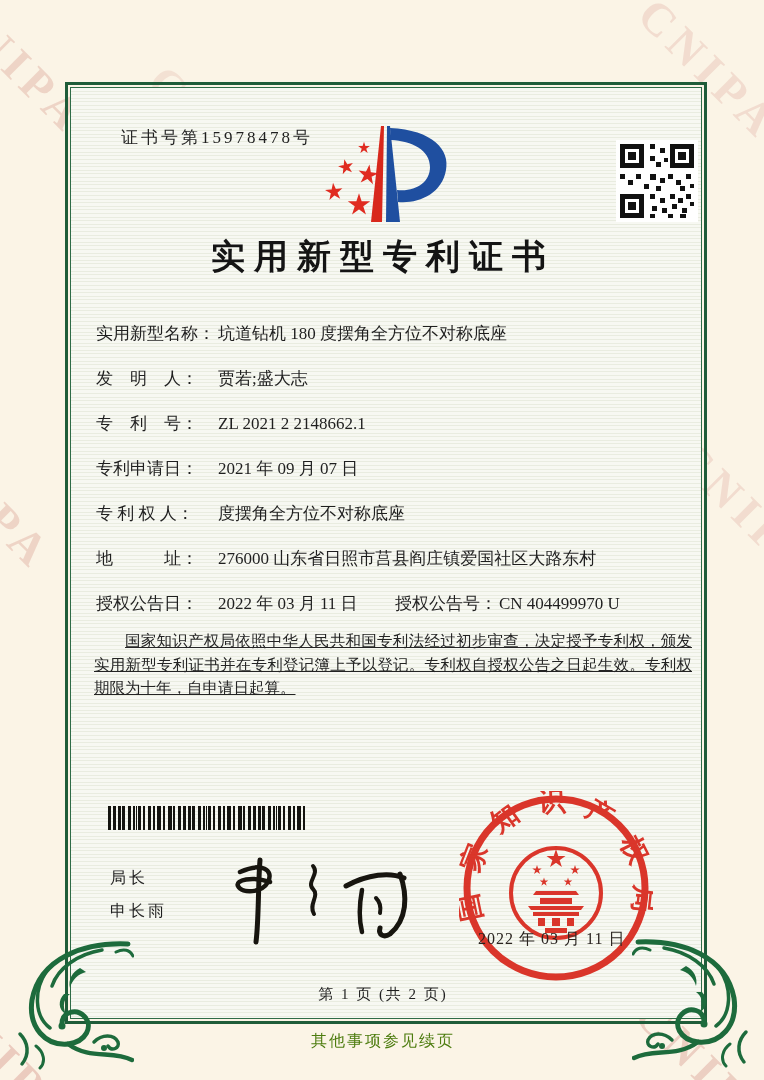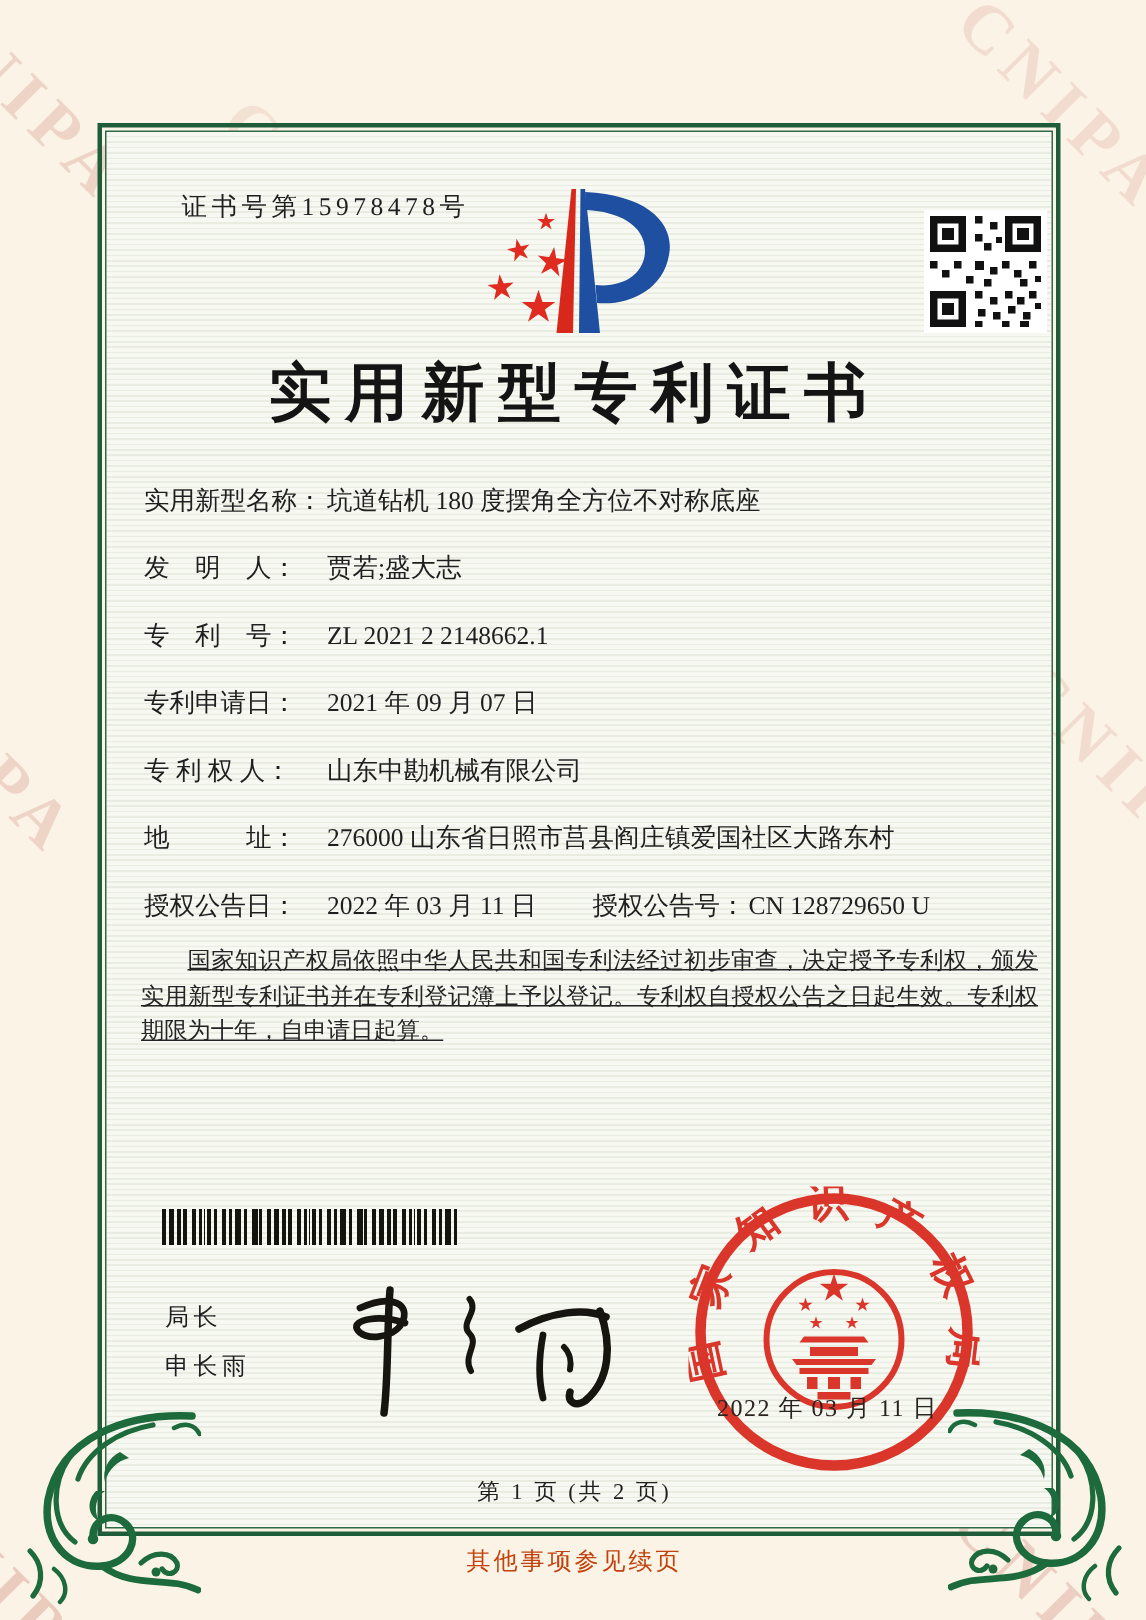--- a/index.html
+++ b/index.html
@@ -27,21 +27,21 @@
     position:absolute;left:2px;top:2px;right:2px;bottom:2px;
     border:1px solid #2e6b47;
     background:repeating-linear-gradient(180deg,#f7f8f2 0px,#f7f8f2 2.6px,#e9ece0 2.6px,#e9ece0 3.6px);
   }
   
   .cert-no{
     position:absolute;left:96px;top:126px;font-size:17px;letter-spacing:3px;z-index:5;margin-left:25px;
   }
   .title{
     position:absolute;left:65px;top:234px;width:636px;text-align:center;
-    font-size:42px;font-weight:bold;letter-spacing:9px;color:#141414;z-index:5;
+    font-size:34px;font-weight:bold;letter-spacing:9px;color:#141414;z-index:5;
   }
   .field{
     position:absolute;left:96px;font-size:17px;z-index:5;white-space:nowrap;
   }
   .fld-label{display:inline-block;min-width:120px;}
   .fld-value{margin-left:2px;}
   .paras{
     position:absolute;left:94px;top:629px;width:598px;z-index:5;
     font-size:15.5px;line-height:23.5px;text-align:justify;color:#242424;text-decoration:underline;
   }
@@ -66,21 +66,21 @@
   .seal-date{
     position:absolute;left:478px;top:929px;width:150px;z-index:7;
     font-size:16px;letter-spacing:1px;color:#2a2420;white-space:nowrap;
   }
   .page-footer{
     position:absolute;left:65px;top:985px;width:636px;text-align:center;
     font-size:15px;letter-spacing:2px;z-index:5;
   }
   .next-note{
     position:absolute;left:65px;top:1031px;width:636px;text-align:center;
-    font-size:16px;letter-spacing:2px;z-index:5;color:#c2410c;
+    font-size:16px;letter-spacing:2px;z-index:5;color:#4d7c0f;
   }
   .logo{position:absolute;left:318px;top:120px;z-index:5;}
   .qr{position:absolute;left:616px;top:140px;z-index:5;}
   .ornament{position:absolute;z-index:8;}
   .orn-bl{left:6px;top:938px;}
   .orn-br{left:632px;top:936px;transform:scaleX(-1);}
 </style>
 </head>
 <body>
 
@@ -162,30 +162,30 @@
 <div class="field" style="top:367px;">
   <span class="fld-label">发　明　人：</span><span class="fld-value">贾若;盛大志</span>
 </div>
 <div class="field" style="top:412px;">
   <span class="fld-label">专　利　号：</span><span class="fld-value">ZL 2021 2 2148662.1</span>
 </div>
 <div class="field" style="top:457px;">
   <span class="fld-label">专利申请日：</span><span class="fld-value">2021 年 09 月 07 日</span>
 </div>
 <div class="field" style="top:502px;">
-  <span class="fld-label">专 利 权 人：</span><span class="fld-value">山东中勘机械有限公司</span>
+  <span class="fld-label">专 利 权 人：</span><span class="fld-value">度摆角全方位不对称底座</span>
 </div>
 <div class="field" style="top:547px;">
   <span class="fld-label">地　　　址：</span><span class="fld-value">276000  山东省日照市莒县阎庄镇爱国社区大路东村</span>
 </div>
 <div class="field" style="top:592px;">
   <span class="fld-label">授权公告日：</span><span class="fld-value">2022 年 03 月 11 日</span>
 </div>
 <div class="field" style="top:592px;left:395px;">
-  <span>授权公告号：</span><span class="fld-value">CN 128729650 U</span>
+  <span>授权公告号：</span><span class="fld-value">CN 404499970 U</span>
 </div>
 
 <div class="paras">
   <p>国家知识产权局依照中华人民共和国专利法经过初步审查，决定授予专利权，颁发实用新型专利证书并在专利登记簿上予以登记。专利权自授权公告之日起生效。专利权期限为十年，自申请日起算。</p>
 </div>
 
 <div class="barcode"></div>
 
 <div class="director-title">局长</div>
 <div class="director-name">申长雨</div>

